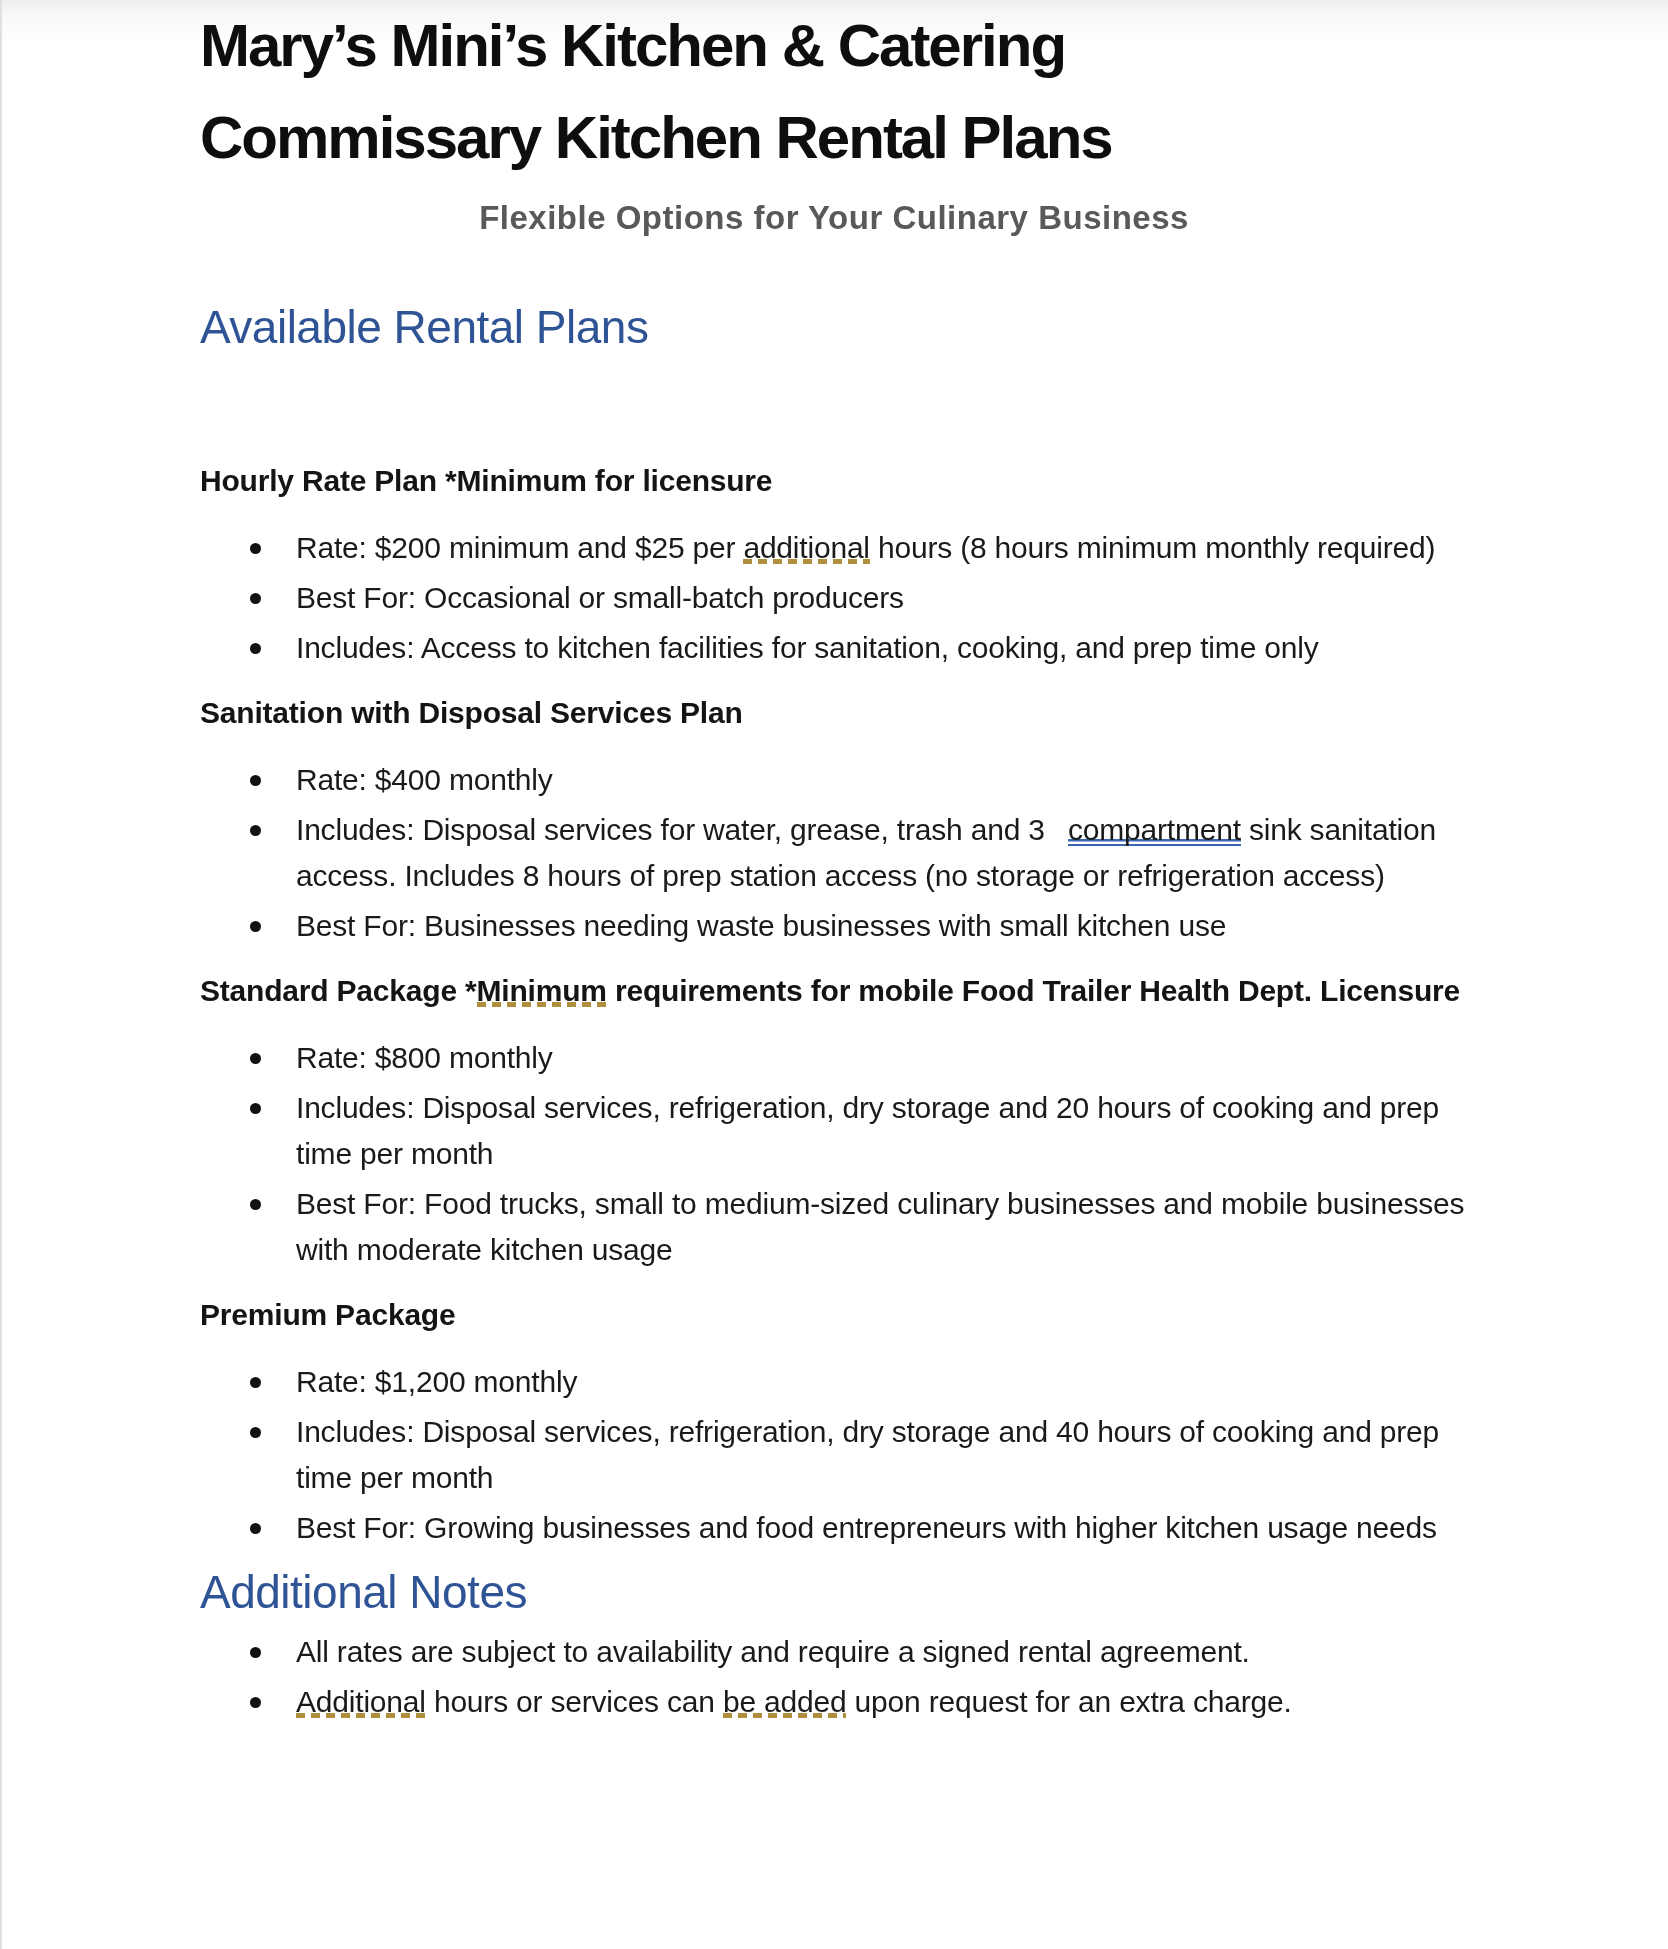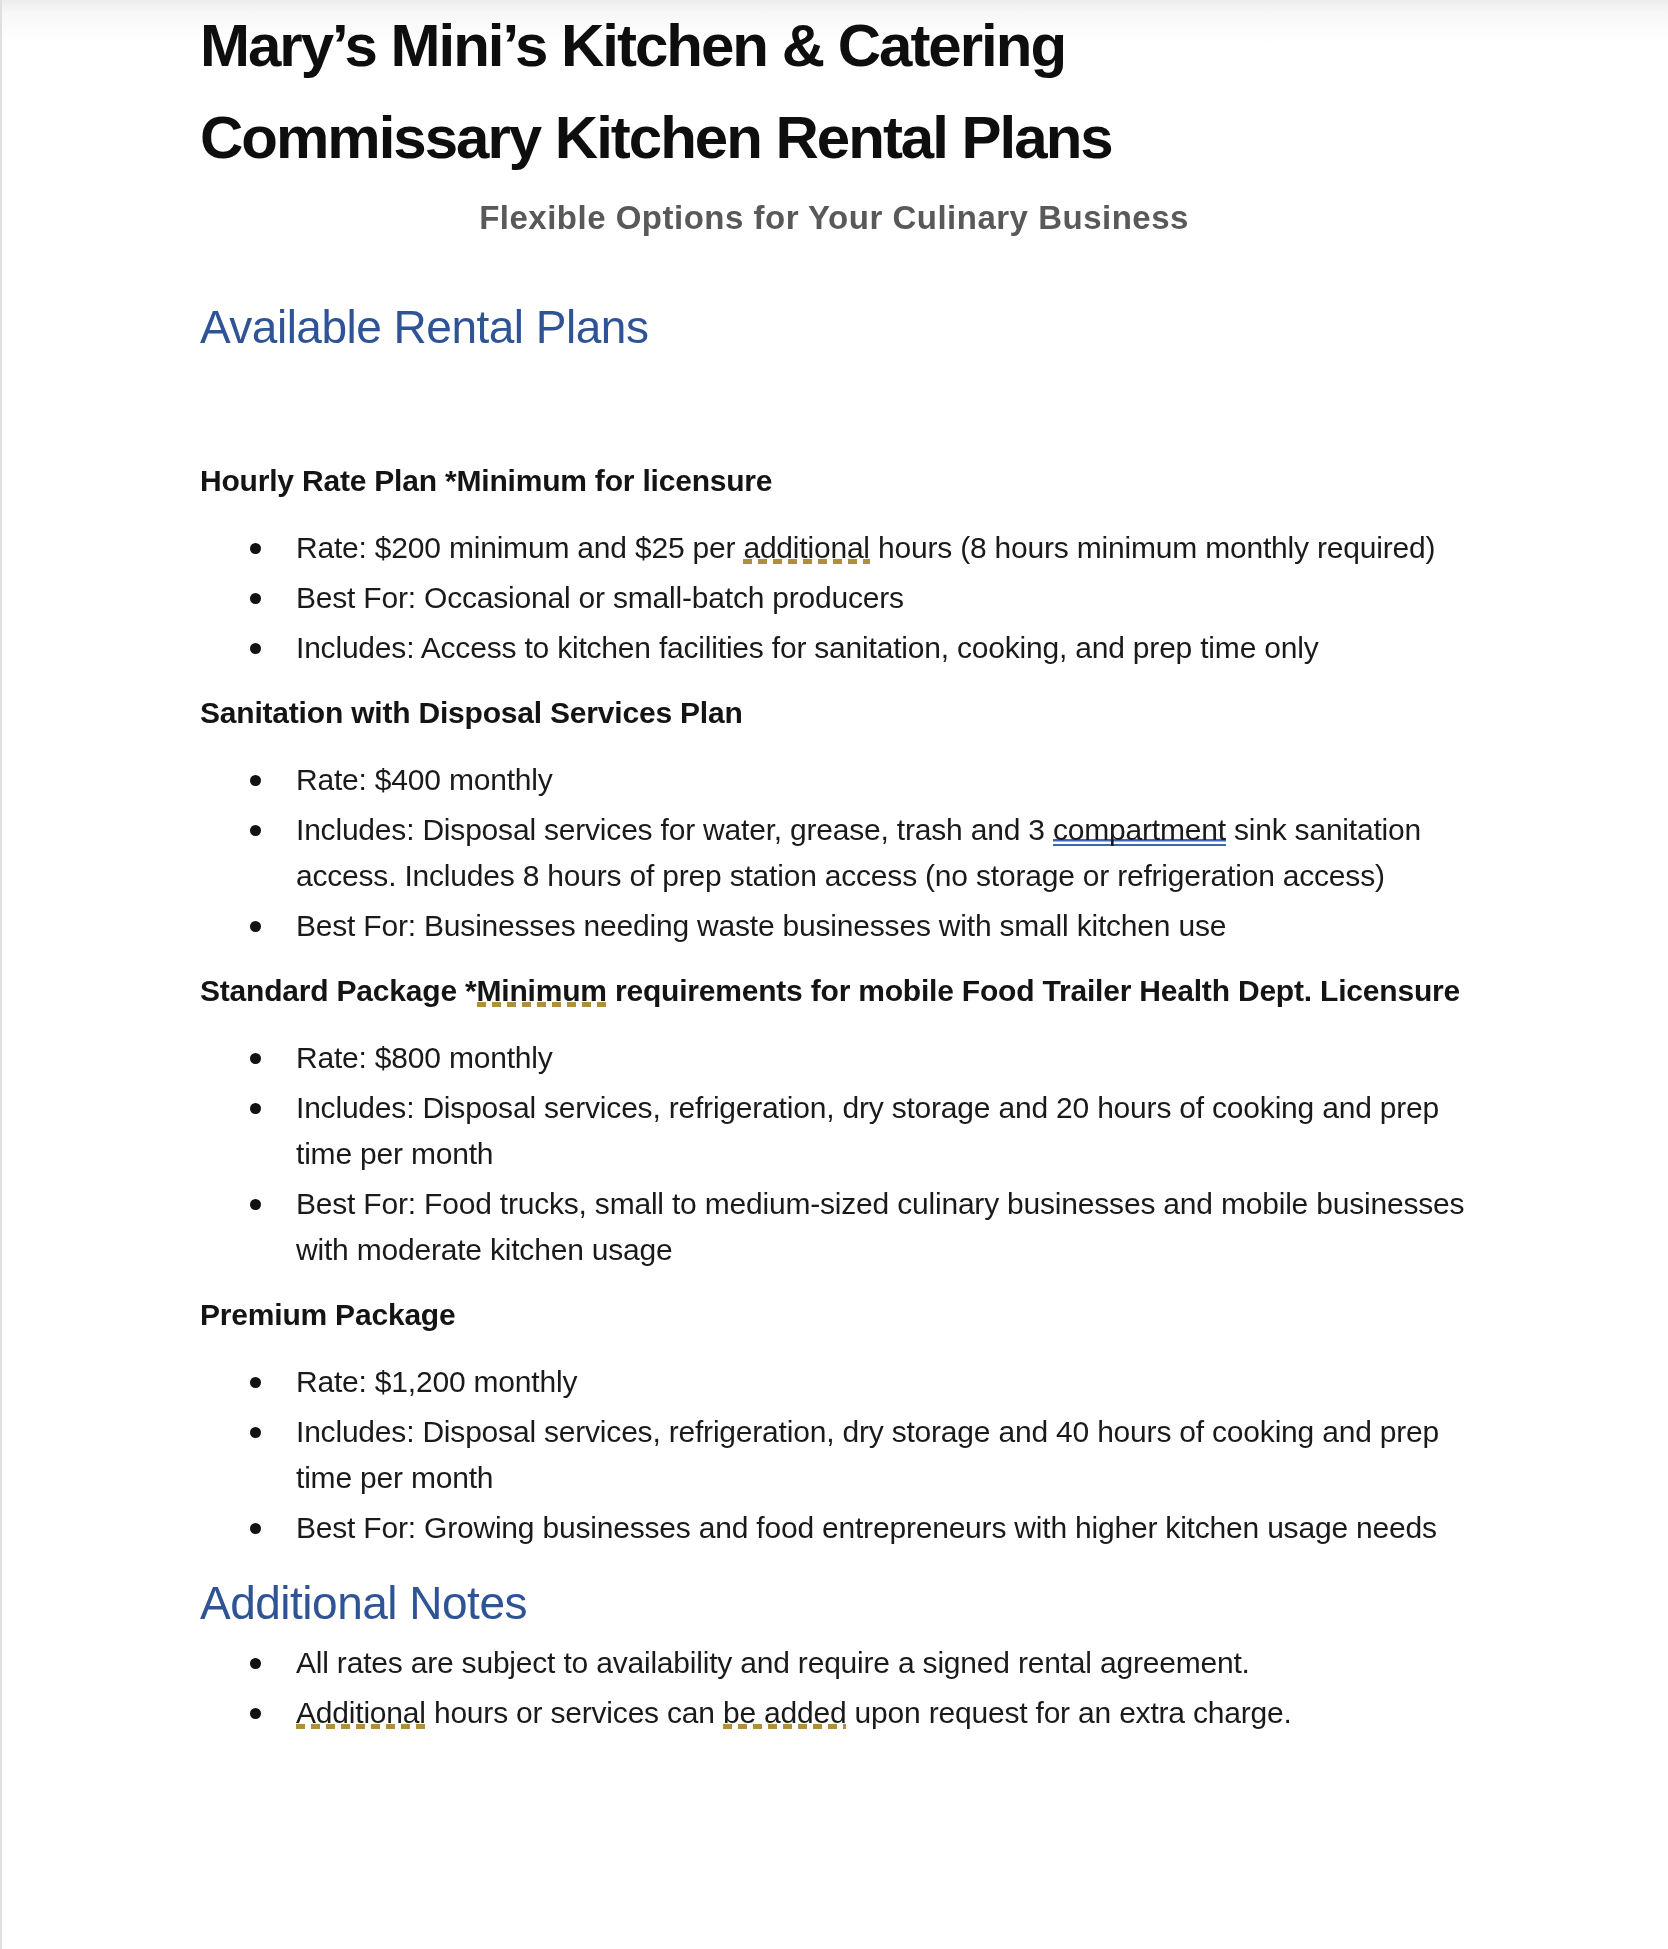--- a/index.html
+++ b/index.html
@@ -52,21 +52,21 @@
   }
   .h1{
     font-size:46px;
     font-weight:400;
     color:var(--heading-blue);
     letter-spacing:-0.5px;
     line-height:58px;
     white-space:nowrap;
   }
   .h1.first{margin-top:60px;}
-  .h1.later{margin-top:23px;}
+  .h1.later{margin-top:12px;}
   .subhead{
     font-size:30px;
     font-weight:700;
     color:#141414;
     line-height:40px;
     letter-spacing:-0.2px;
     white-space:nowrap;
     margin-top:22px;
   }
   .subhead.xl{margin-top:105px;}
@@ -96,20 +96,21 @@
     background-image:repeating-linear-gradient(to right,var(--gold) 0 9px,rgba(0,0,0,0) 9px 15px);
     background-repeat:no-repeat;
     background-size:100% 5px;
     background-position:left bottom;
   }
   .u-blue{
     background-image:linear-gradient(var(--grammar-blue),var(--grammar-blue)),linear-gradient(var(--grammar-blue),var(--grammar-blue));
     background-repeat:no-repeat,no-repeat;
     background-size:100% 2.5px,100% 2.5px;
     background-position:left calc(100% - 5px),left 100%;
+    margin-left:15px;
   }
 </style>
 </head>
 <body>
 
 <div class="top-shade"></div>
 <div class="left-edge"></div>
 
 <div class="doc">
   <div class="title">

